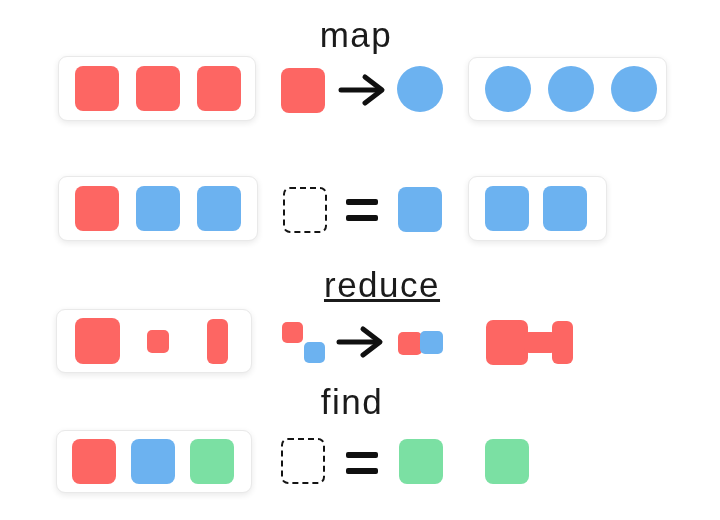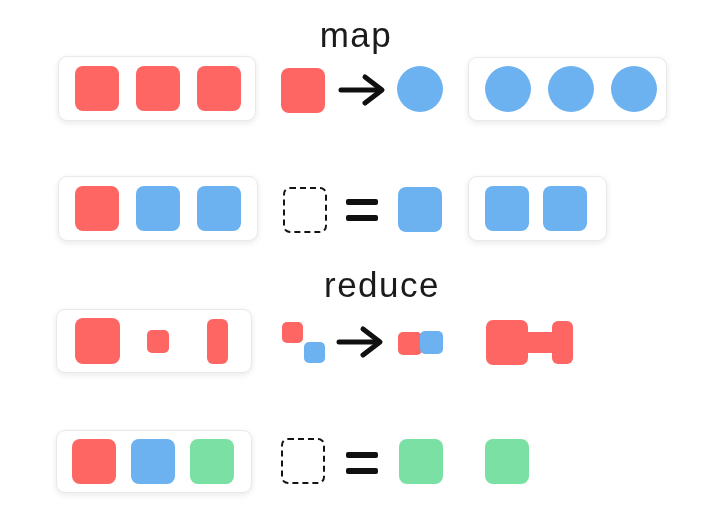--- a/index.html
+++ b/index.html
@@ -4,21 +4,21 @@
 <style>
   html,body{margin:0;padding:0;background:#ffffff;}
   body{font-family:"Liberation Sans", sans-serif;}
   .canvas{position:relative;width:720px;height:520px;background:#ffffff;overflow:hidden;}
 
   
   .label{position:absolute;margin:0;font-size:35px;font-weight:300;letter-spacing:1.5px;
          color:#1b1b1b;line-height:1;transform:translateX(-50%);white-space:nowrap;}
   #label-map{left:356px;top:17px;}
   #label-filter{left:361px;top:132px;}
-  #label-reduce{left:382px;top:267px;}
+  #label-reduce{left:382px;top:267px;text-decoration:underline;}
   #label-find{left:352px;top:384px;}
 
   
   .card{position:absolute;box-sizing:border-box;background:#ffffff;border:1px solid #e9e9e9;
         border-radius:9px;box-shadow:0 2px 6px rgba(0,0,0,.09);display:flex;align-items:center;}
   #map-input{left:58px;top:56px;width:198px;height:65px;padding-left:16px;gap:17px;}
   #map-output{left:468px;top:57px;width:199px;height:64px;padding-left:16px;gap:17px;}
   #filter-input{left:58px;top:176px;width:200px;height:65px;padding-left:16px;gap:17px;}
   #filter-output{left:468px;top:176px;width:139px;height:65px;padding-left:16px;gap:14px;}
   #reduce-input{left:56px;top:309px;width:196px;height:64px;padding-left:18px;}
@@ -148,20 +148,21 @@
       </div>
     </div>
   <div class="slot" id="reduce-output">
       <div class="dumbbell">
         <div class="d-big" style="background: rgb(253, 102, 99);"></div>
         <div class="d-mid" style="background: rgb(253, 102, 99);"></div>
         <div class="d-bar" style="background: rgb(253, 102, 99);"></div>
       </div>
     </div>
 
+  <h2 class="label" id="label-find">find</h2>
   <div class="card" id="find-input">
       <div class="sq" style="background: rgb(253, 102, 99);"></div>
       <div class="sq" style="background: rgb(108, 178, 240);"></div>
       <div class="sq" style="background: rgb(123, 224, 163);"></div>
     </div>
   <div class="slot" id="find-op-lhs">
       <div class="dashed"></div>
     </div>
   <div class="slot" id="find-op-operator">
       <div class="equals">

